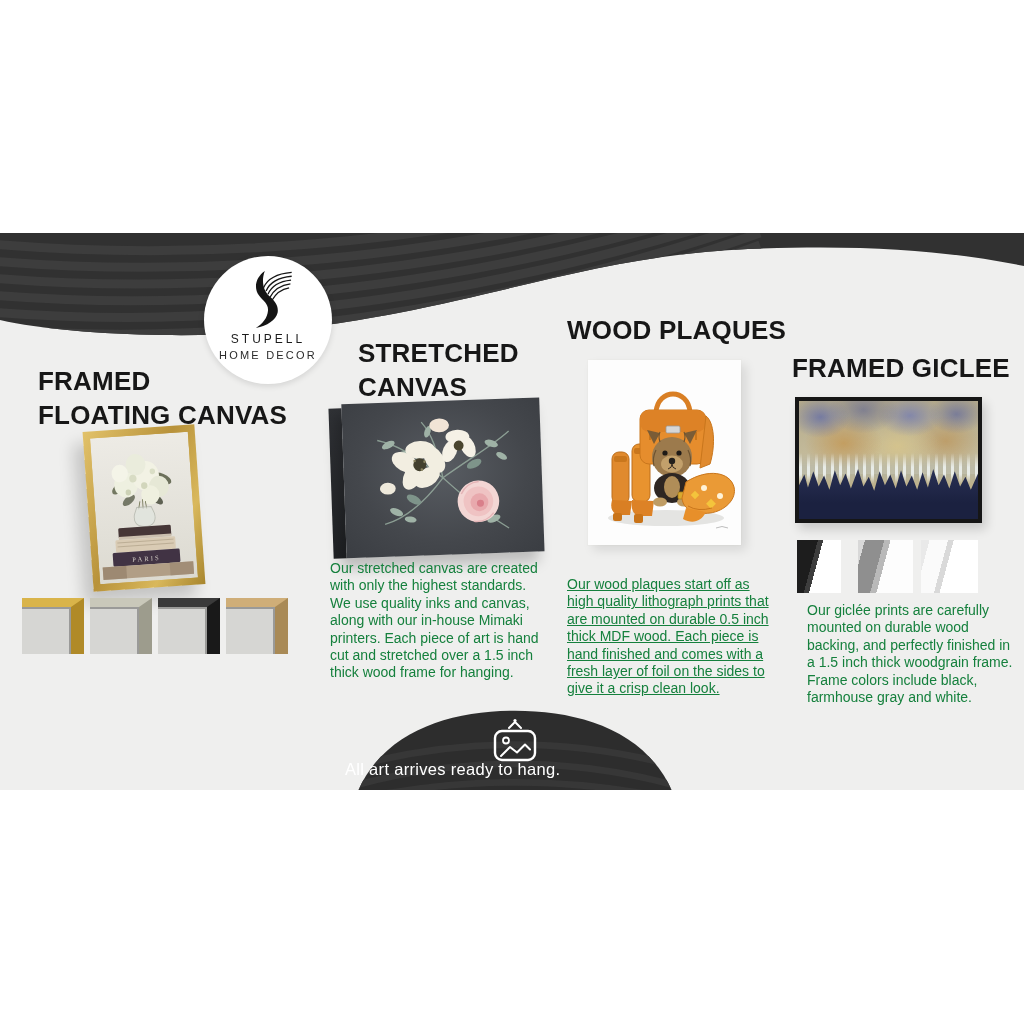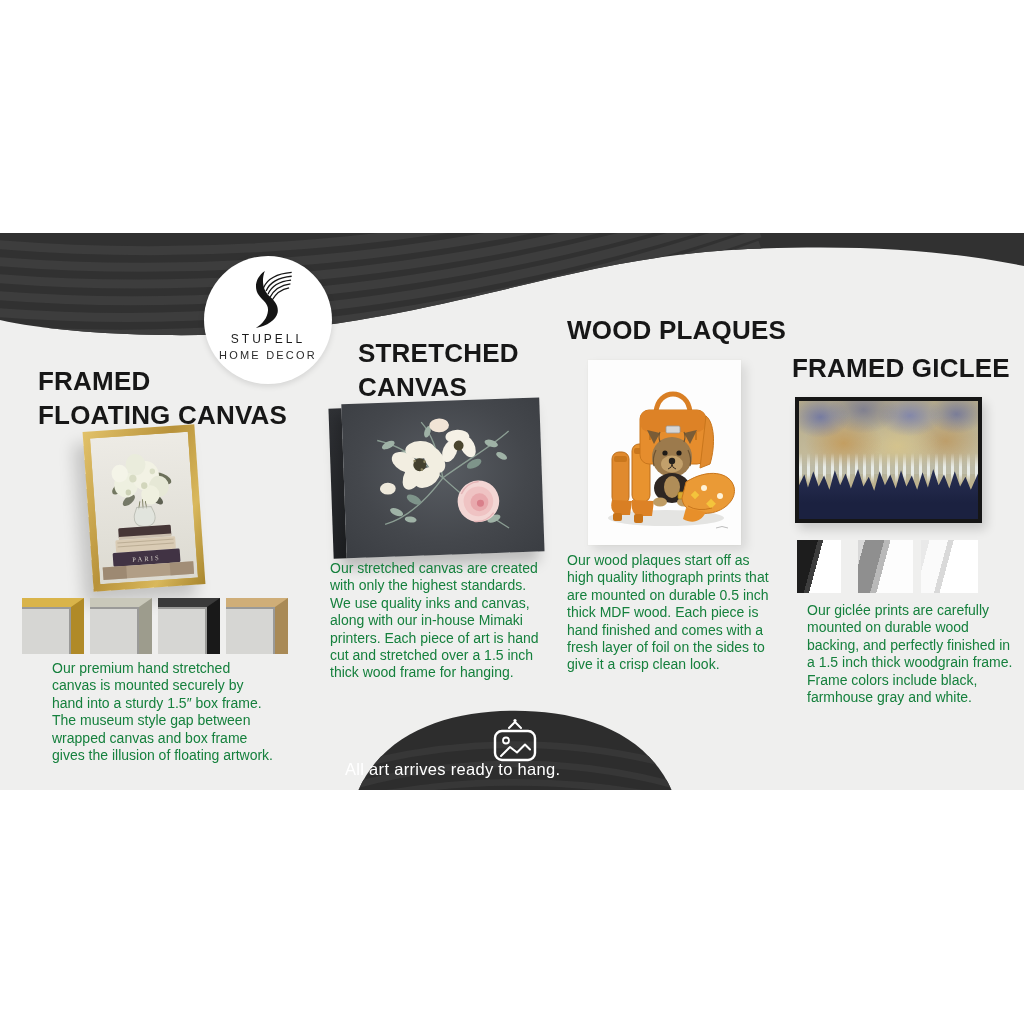--- a/index.html
+++ b/index.html
@@ -18,21 +18,21 @@
   .brand-tag{font-size:11px;letter-spacing:2.2px;color:#2a2a2a;margin-top:3px;}
   
   .hd{font-weight:800;color:#171717;font-size:26px;line-height:34px;white-space:pre-line;letter-spacing:.2px;}
   .bd{color:#15803d;font-size:14px;line-height:17.4px;white-space:pre-line;}
   .hd1{left:38px;top:364px;}
   .hd2{left:358px;top:336px;}
   .hd3{left:567px;top:313px;}
   .hd4{left:792px;top:351px;}
   .bd1{left:52px;top:660px;width:232px;}
   .bd2{left:330px;top:560px;width:216px;}
-  .bd3{left:567px;top:552px;width:206px;}
+  .bd3{left:567px;top:576px;width:206px;text-decoration:underline;}
   .bd4{left:795px;top:602px;width:206px;margin-left:12px;}
   
   .fc-frame{left:88px;top:428px;width:112px;height:160px;transform:rotate(-4deg);
             background:linear-gradient(120deg,#e2c26a,#b8923a 45%,#d9b85c 75%,#a8862e);
             padding:7px;box-sizing:border-box;box-shadow:-10px 12px 16px rgba(0,0,0,.18);}
   .fc-art{width:100%;height:100%;display:block;}
   
   .fswatch{top:598px;width:62px;height:56px;background:#d6d6d3;box-sizing:border-box;
            box-shadow:inset -2px 2px 0 rgba(0,0,0,.28);}
   .fs-gold  {left:22px; border-top:9px solid #d9b44a;border-right:13px solid #b08a28;}
@@ -282,26 +282,20 @@
   <div class="gframe">
     <div class="g-top"></div>
     <div class="g-mist"></div>
     <div class="g-navy"></div>
   </div>
 
   <div class="gsw gsw1"></div>
   <div class="gsw gsw2"></div>
   <div class="gsw gsw3"></div>
 
-  <div class="bd bd1 abs">Our premium hand stretched
-canvas is mounted securely by
-hand into a sturdy 1.5″ box frame.
-The museum style gap between
-wrapped canvas and box frame
-gives the illusion of floating artwork.</div>
   <div class="bd bd2 abs">Our stretched canvas are created
 with only the highest standards.
 We use quality inks and canvas,
 along with our in-house Mimaki
 printers. Each piece of art is hand
 cut and stretched over a 1.5 inch
 thick wood frame for hanging.</div>
   <div class="bd bd3 abs">Our wood plaques start off as
 high quality lithograph prints that
 are mounted on durable 0.5 inch

